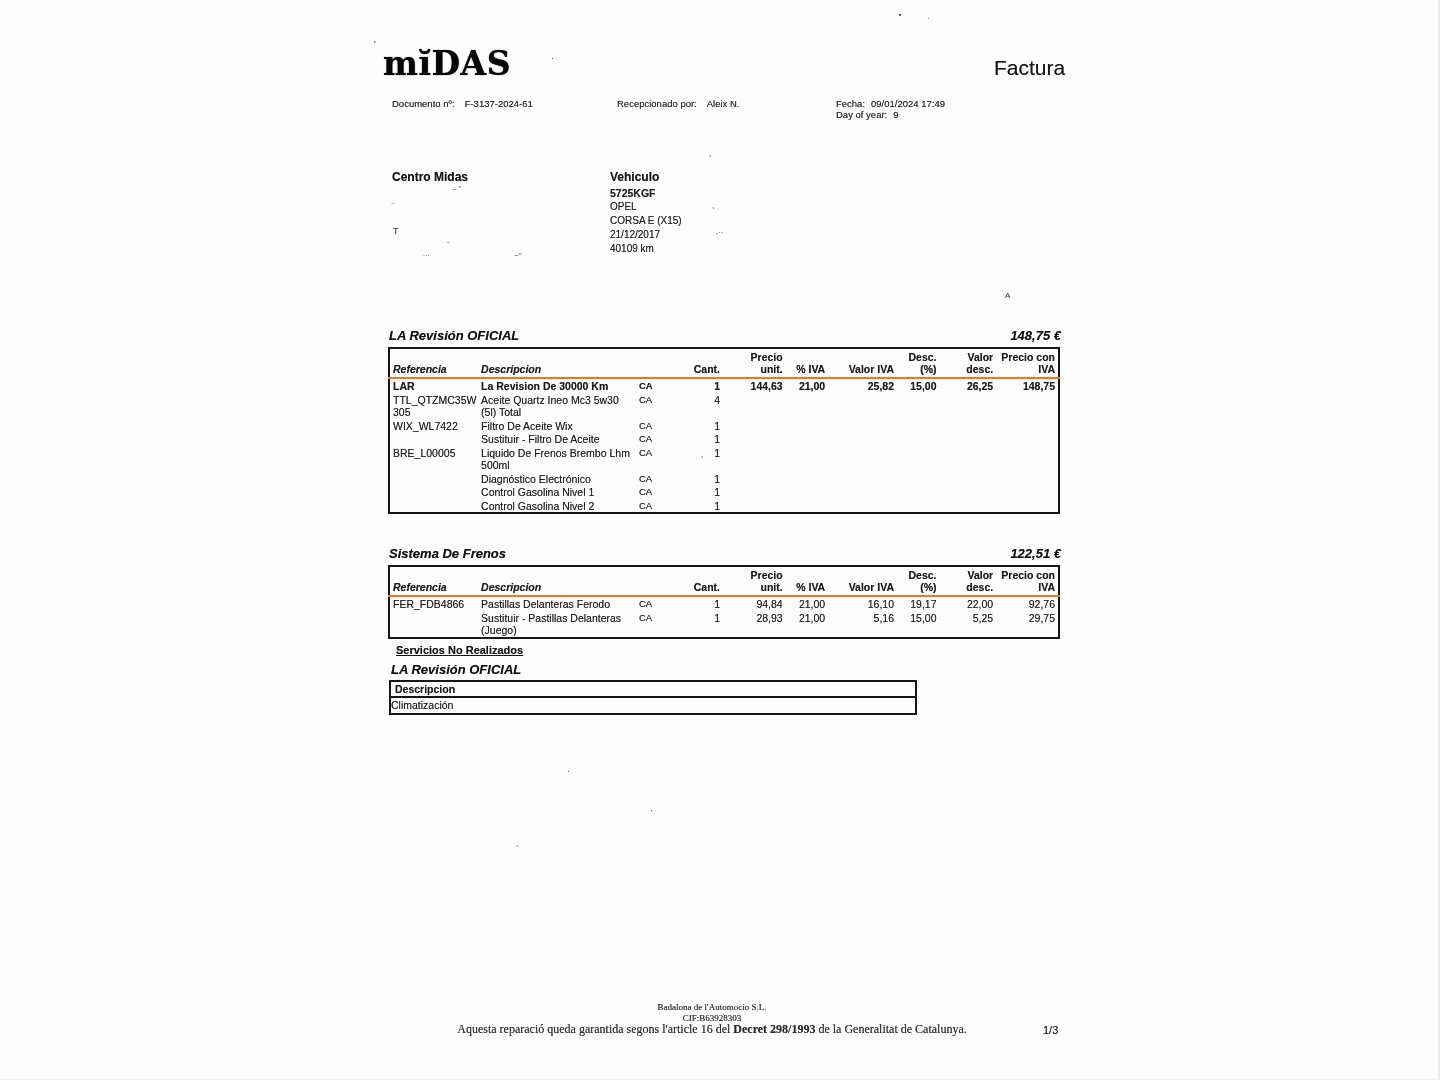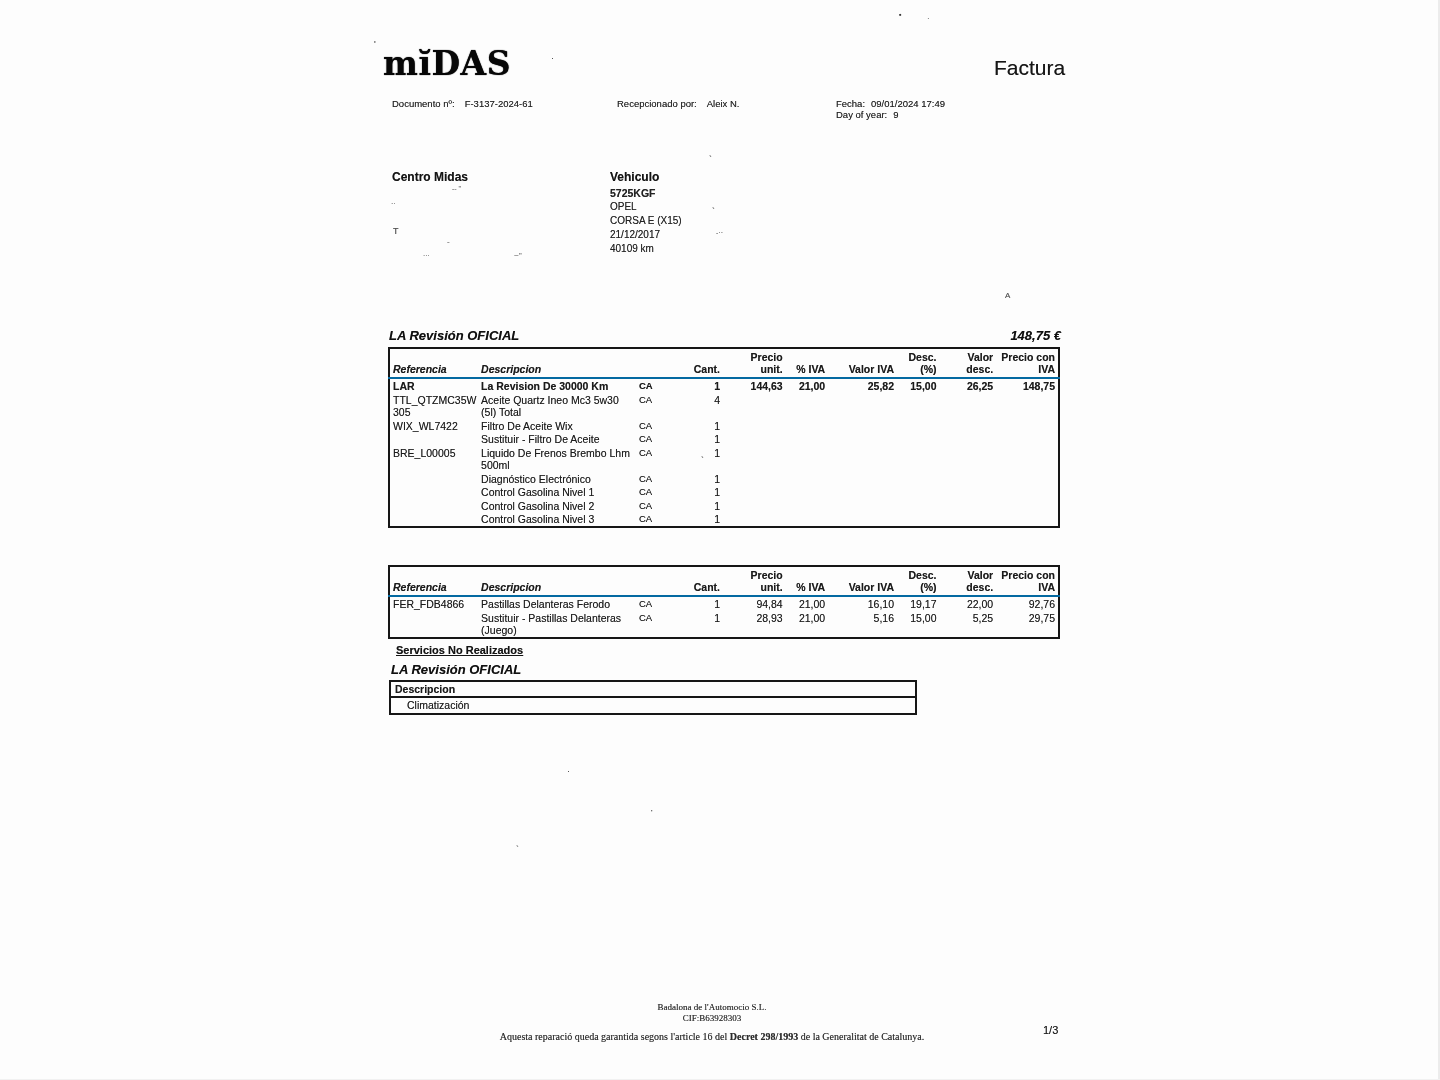--- a/index.html
+++ b/index.html
@@ -30,40 +30,40 @@
   .sec-row{ width:672px; display:flex; justify-content:space-between; }
   .sec-title{ font-size:13px; font-weight:bold; font-style:italic; color:#101010; }
   .sec-total{ font-size:13px; font-weight:bold; font-style:italic; color:#101010; }
 
   
   table.inv{ border-collapse:collapse; table-layout:fixed; width:672px;
     font-size:10.5px; line-height:12.5px; color:#1b1b1b;
     border:2px solid #161616; background:transparent; }
   table.inv th{
     font-weight:bold; vertical-align:bottom; padding:2px 3px 2px;
-    border-bottom:2px solid #0369a1; text-align:right; font-size:10.5px; line-height:12px;
+    border-bottom:2px solid #f97316; text-align:right; font-size:10.5px; line-height:12px;
   }
   table.inv th.l{ text-align:left;font-style:italic; }
   table.inv td{ padding:1px 3px 0; vertical-align:top; }
   .c-cant,.c-pu,.c-iva,.c-viva,.c-dpct,.c-vdesc,.c-piva{ text-align:right; }
   .c-ca{ font-size:9.5px;margin-top:12px; }
   tr.bold{ font-weight:bold; }
   td.ind{ padding-left:10px; }
 
   
   .nr-heading{ font-size:11px; font-weight:bold; text-decoration:underline; color:#141414; }
   table.nr{ border-collapse:collapse; table-layout:fixed; width:528px;
     font-size:10.5px; color:#1b1b1b; border:2px solid #161616; }
   table.nr th{ text-align:left; font-weight:bold; padding:1px 4px; border-bottom:2px solid #161616; }
-  table.nr td{ padding:1px 16px 2px; }
+  table.nr td{ padding:1px 0 2px; }
 
   
   .footer{ left:389px; top:1002px; width:646px; text-align:center;
     font-size:9px; line-height:10.5px; color:#2c2c2c;font-family:Liberation Serif, serif; }
-  .footer .warranty{ font-size:10px; margin-top:9px; }
+  .footer .warranty{ font-size:12px; margin-top:1px; }
   .footer .warranty b{ font-weight:bold; }
   .page-num{ left:1043px; top:1024px; font-size:11px; color:#1b1b1b; }
 
   
   .speck{ position:absolute; font-size:8px; color:#777; line-height:1; white-space:pre; }
   .edge-right{ position:absolute; right:0; top:0; width:2px; height:100%; background:#ececec; }
   .edge-bottom{ position:absolute; left:0; bottom:0; width:100%; height:1px; background:#f1f1f1; }
 </style>
 </head>
 <body>
@@ -219,35 +219,27 @@
           <td class="c-desc">Control Gasolina Nivel 2</td>
           <td class="c-ca">CA</td>
           <td class="c-cant">1</td>
           <td class="c-pu"></td>
           <td class="c-iva"></td>
           <td class="c-viva"></td>
           <td class="c-dpct"></td>
           <td class="c-vdesc"></td>
           <td class="c-piva"></td>
         </tr>
-        <tr>
-          <td class="c-ref"></td>
-          <td class="c-desc">Control Gasolina Nivel 3</td>
-          <td class="c-ca">CA</td>
-          <td class="c-cant">1</td>
-          <td class="c-pu"></td>
-          <td class="c-iva"></td>
-          <td class="c-viva"></td>
-          <td class="c-dpct"></td>
-          <td class="c-vdesc"></td>
-          <td class="c-piva"></td>
-        </tr>
       </tbody>
   </table>
 
+  <div class="abs sec-row" style="left:389px;top:546px;">
+    <span class="sec-title">Sistema De Frenos</span>
+    <span class="sec-total">122,51 €</span>
+  </div>
   <table class="inv abs" style="left:388px;top:565px;">
     <colgroup>
       <col style="width:88px">
         <col style="width:156px">
         <col style="width:26px">
         <col style="width:60px">
       <col style="width:62px">
         <col style="width:42px">
         <col style="width:68px">
         <col style="width:42px">

